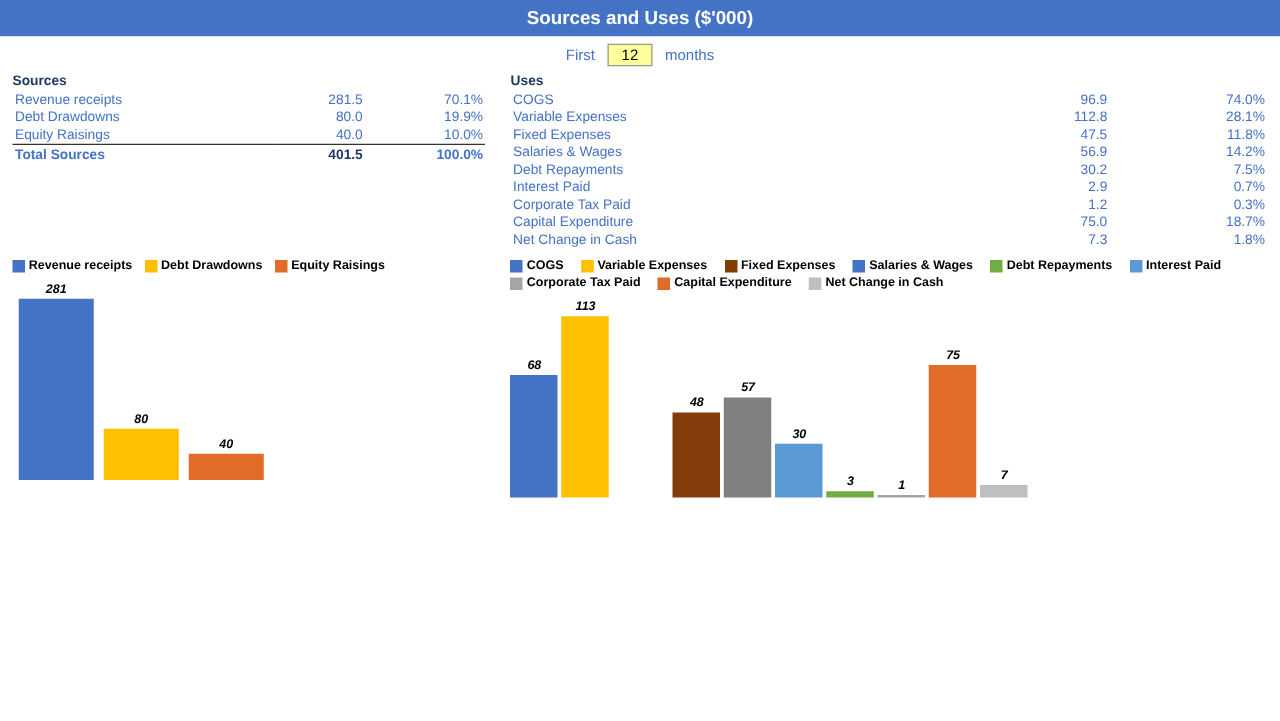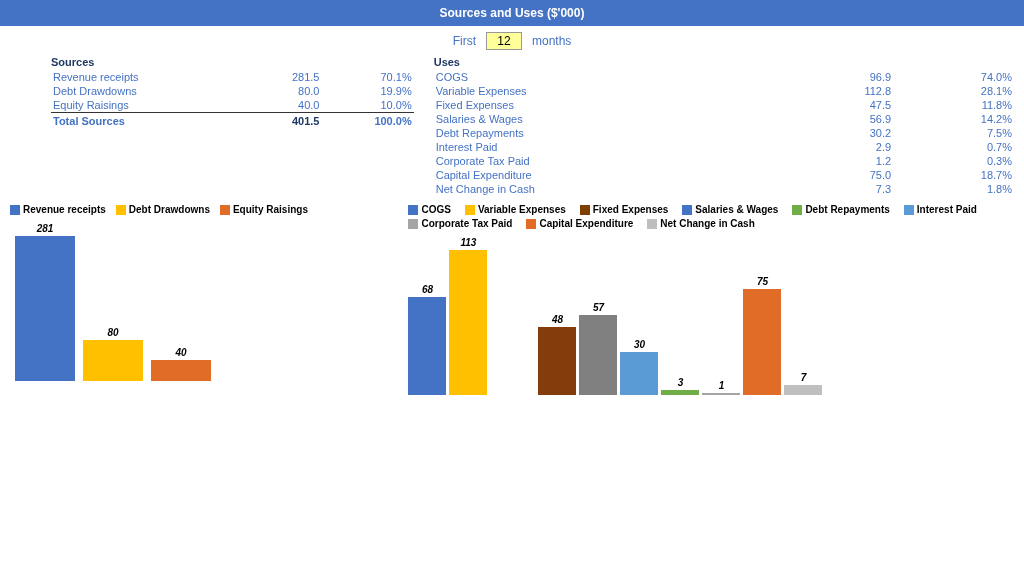--- a/index.html
+++ b/index.html
@@ -1,23 +1,23 @@
 <!DOCTYPE html>
 <html><head>
   <meta charset="utf-8">
   <style>
     * { margin: 0; padding: 0; box-sizing: border-box; }
     body { font-family: Arial, sans-serif; font-size: 11px; background: #fff; width: 1024px; height: 577px; overflow: hidden; }
     
-    .header { background: #4472C4; color: white; text-align: center; font-size: 12px; font-weight: bold; padding: 6px 0; }
+    .header { background: #4472C4; color: white; text-align: center; font-size: 15px; font-weight: bold; padding: 6px 0; }
     
     .months-row { text-align: center; padding: 6px 16px; font-size: 12px; color: #4472C4; }
     .months-input { border: 1px solid #999; background: #FFFF99; color: #000; text-align: center; width: 36px; font-size: 12px; display: inline-block; padding: 1px 2px; }
     
-    .main-content { display: flex; padding: 0 10px; margin-left: 41px; }
+    .main-content { display: flex; padding: 0 10px; }
     
     .sources-section { flex: 1; padding-right: 10px; }
     .uses-section { flex: 1.6; padding-left: 10px; border-left: none; }
     
     .section-header { color: #1F3864; font-weight: bold; font-size: 11px; margin-bottom: 2px; }
     
     .data-table { width: 100%; border-collapse: collapse; }
     .data-table td { padding: 1px 2px; color: #4472C4; font-size: 11px; }
     .data-table td:first-child { color: #4472C4; }
     .data-table td.num { text-align: right; }

